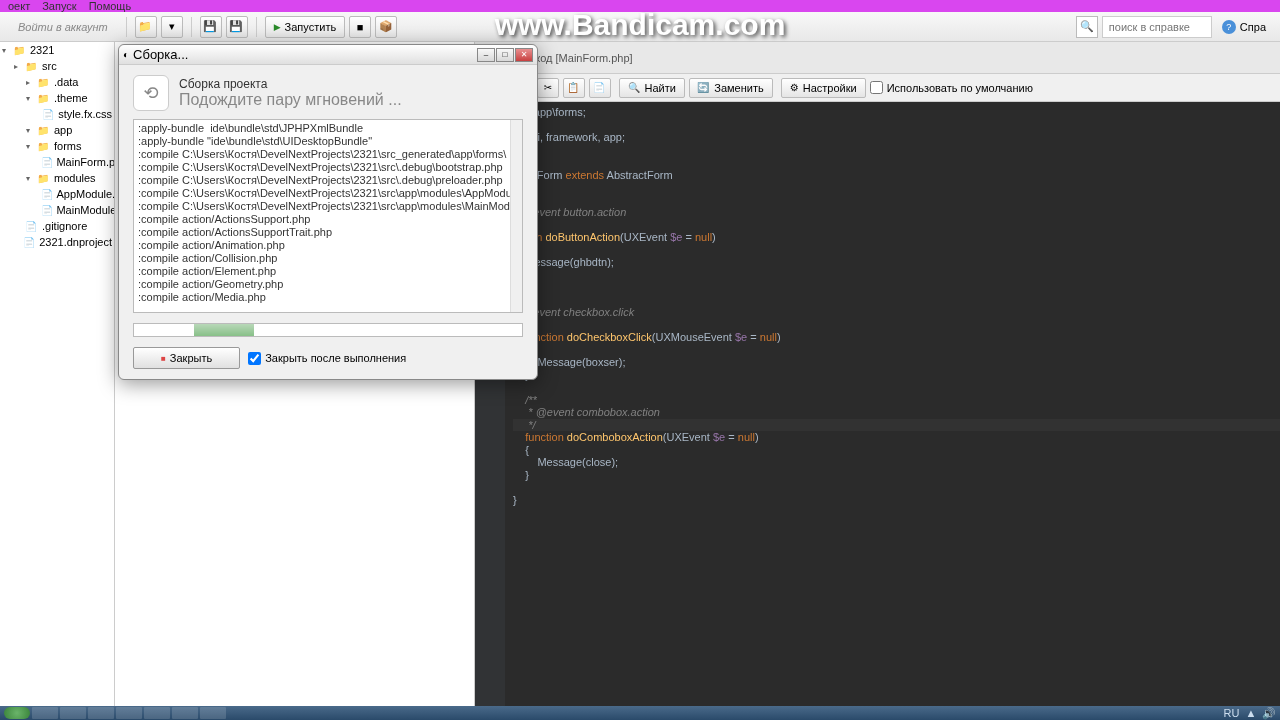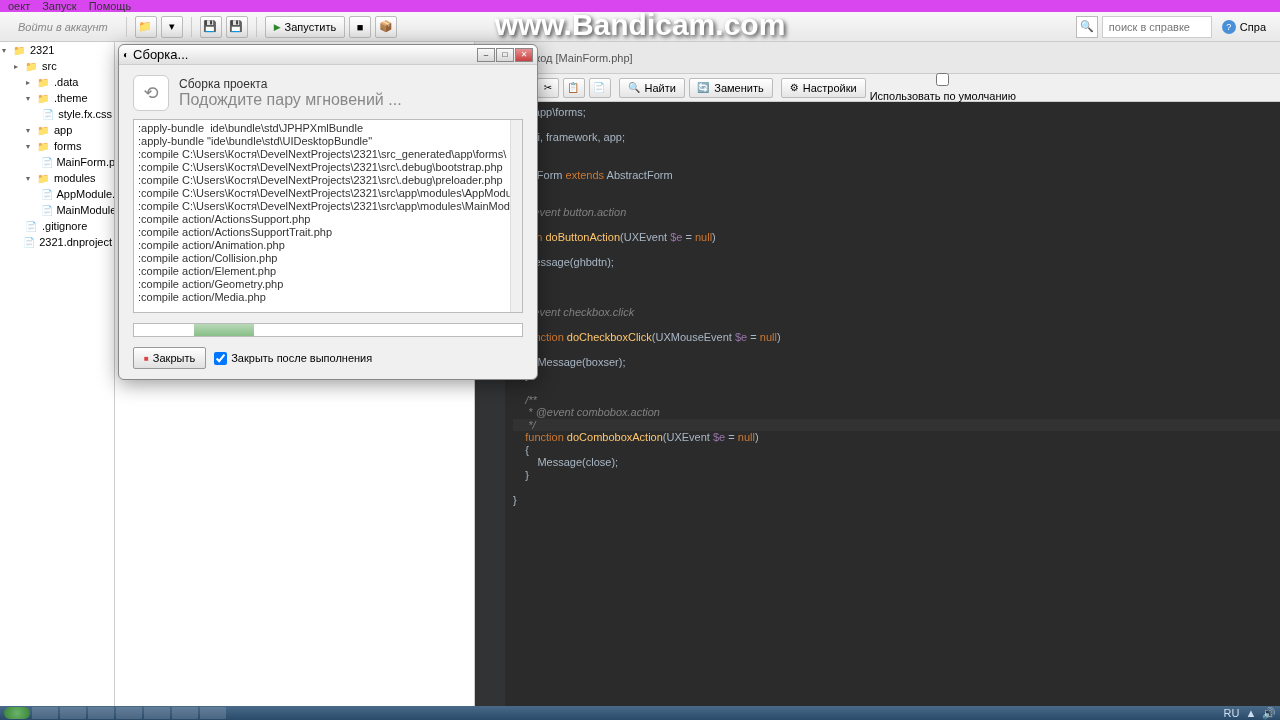--- a/index.html
+++ b/index.html
@@ -35,21 +35,21 @@
 .indent-3 { padding-left: 38px; }
 
 .center-panel { width: 360px; background: #fff; border-right: 1px solid #ccc; }
 
 .editor-area { flex: 1; display: flex; flex-direction: column; background: #2b2b2b; }
 .editor-tabs { height: 32px; background: #e8e8e8; border-bottom: 1px solid #ccc; display: flex; align-items: center; padding: 0 6px; gap: 6px; }
 .tab-label { color: #555; font-size: 11px; }
 .editor-toolbar { height: 28px; background: #f0f0f0; border-bottom: 1px solid #ccc; display: flex; align-items: center; padding: 0 6px; gap: 4px; }
 .et-btn { height: 20px; padding: 0 8px; border: 1px solid #bbb; background: linear-gradient(#fff,#e5e5e5); border-radius: 2px; display: flex; align-items: center; gap: 4px; cursor: pointer; font-size: 10px; }
 .et-btn.icon-only { width: 22px; padding: 0; justify-content: center; }
-.et-check { display: flex; align-items: center; gap: 4px; font-size: 10px; flex-direction: column; }
+.et-check { display: flex; align-items: center; gap: 4px; font-size: 10px; }
 
 .code-area { flex: 1; display: flex; background: #2b2b2b; color: #a9b7c6; font-family: Consolas, monospace; font-size: 12px; overflow: hidden; }
 .gutter { width: 30px; background: #313335; color: #606366; text-align: right; padding: 4px 6px 0 0; line-height: 12.5px; font-size: 10px; }
 .code { flex: 1; padding: 4px 0 0 8px; line-height: 12.5px; white-space: pre; }
 .kw { color: #cc7832; }
 .fn { color: #ffc66d; }
 .cls { color: #a9b7c6; }
 .com { color: #808080; font-style: italic; }
 .var { color: #9876aa; }
 .punc { color: #a9b7c6; }
@@ -71,21 +71,21 @@
 .modal-title { font-size: 12px; color: #333; }
 .modal-subtitle { font-size: 16px; color: #888; }
 
 .log-box { height: 194px; border: 1px solid #bbb; background: #fff; font-family: Consolas, monospace; font-size: 10px; padding: 2px 4px; overflow: hidden; white-space: pre; line-height: 12px; color: #333; position: relative; }
 .log-box .scrollbar { position: absolute; right: 0; top: 0; width: 12px; height: 100%; background: #f0f0f0; border-left: 1px solid #ddd; }
 
 .progress { height: 14px; border: 1px solid #bbb; background: #fff; margin: 10px 0; position: relative; overflow: hidden; }
 .progress-bar { position: absolute; left: 60px; width: 60px; height: 100%; background: linear-gradient(#b8d8b8,#88c088); }
 
 .modal-buttons { display: flex; gap: 8px; align-items: center; }
-.btn { padding: 4px 10px; border: 1px solid #999; background: linear-gradient(#fff,#e0e0e0); border-radius: 2px; cursor: pointer; display: flex; align-items: center; gap: 4px; font-size: 11px; }
+.btn { padding: 4px 27px; border: 1px solid #999; background: linear-gradient(#fff,#e0e0e0); border-radius: 2px; cursor: pointer; display: flex; align-items: center; gap: 4px; font-size: 11px; }
 .btn::before { content: "■"; color: #d44; font-size: 8px; }
 .check-label { display: flex; align-items: center; gap: 4px; font-size: 11px; }
 
 .taskbar { position: absolute; bottom: 0; left: 0; right: 0; height: 14px; background: linear-gradient(#4a6a8a,#2a4a6a); display: flex; align-items: center; padding: 0 4px; gap: 2px; }
 .task-item { width: 26px; height: 12px; background: rgba(255,255,255,0.15); border-radius: 1px; }
 .task-start { width: 26px; height: 12px; background: radial-gradient(circle,#6ab46a,#3a843a); border-radius: 6px; }
 .tray { margin-left: auto; color: #cde; font-size: 9px; display: flex; gap: 6px; align-items: center; }
 </style>
 </head>
 <body>

